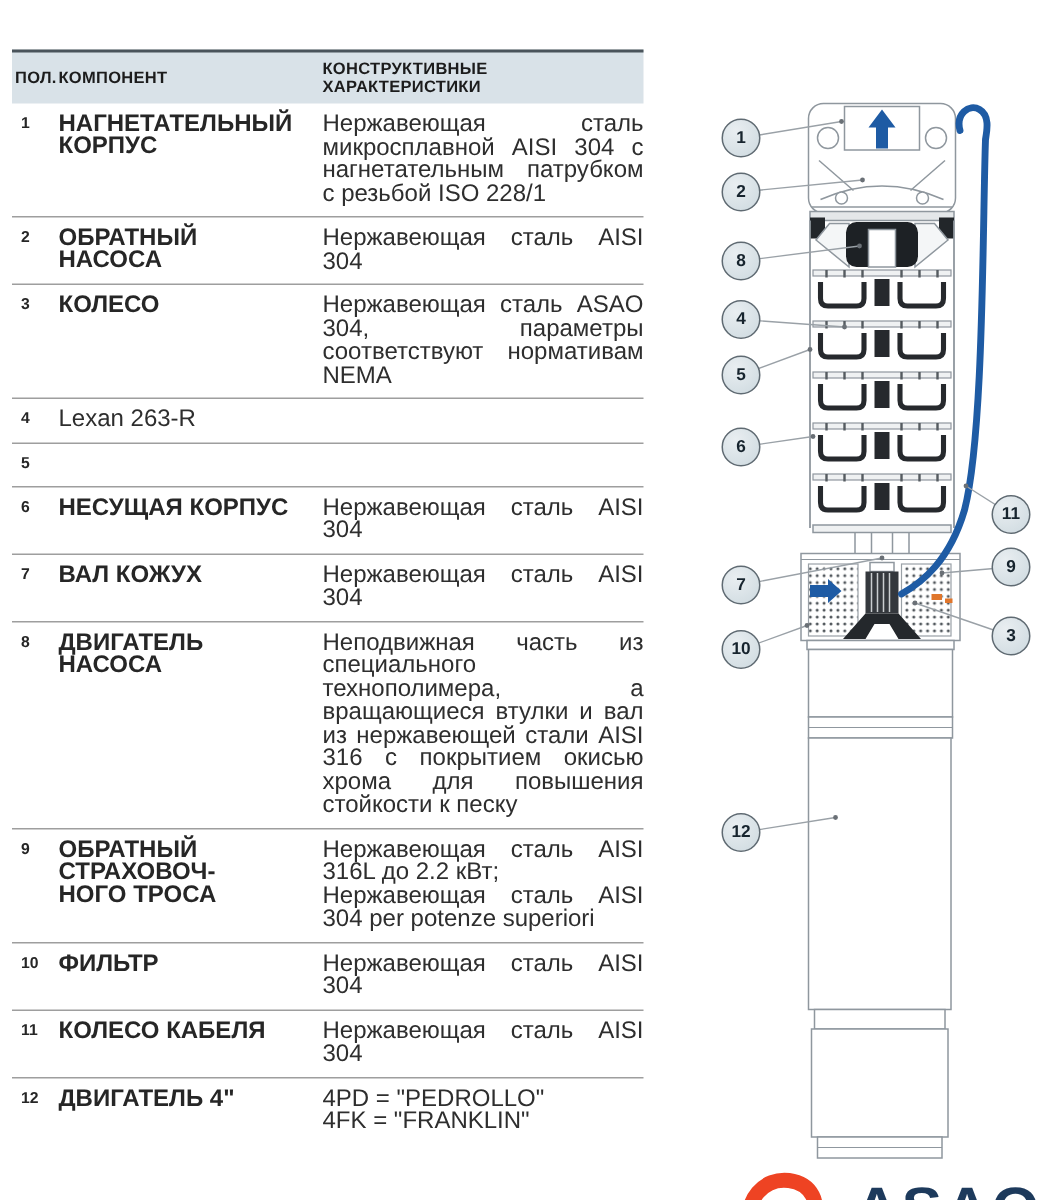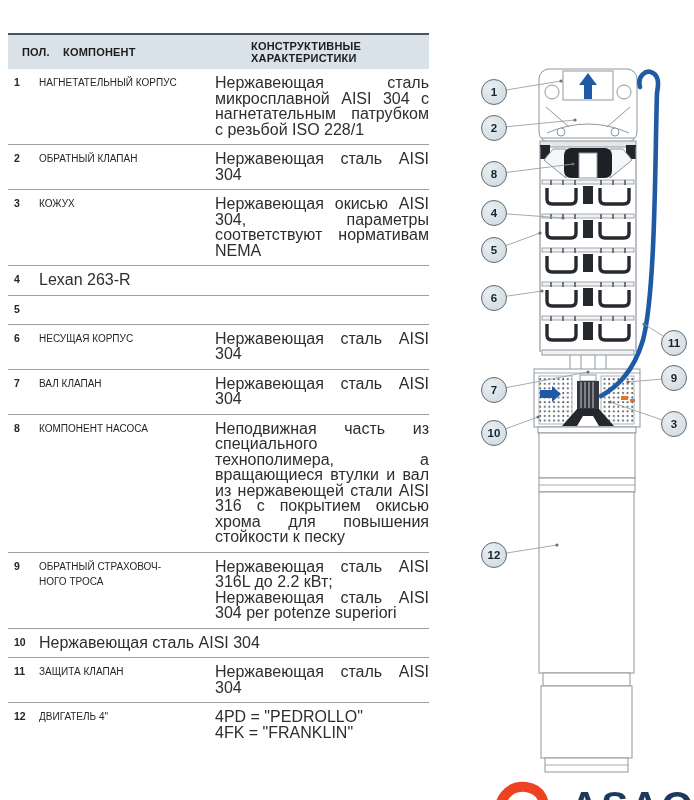--- a/index.html
+++ b/index.html
@@ -9,27 +9,27 @@
     font-family:"Liberation Sans","DejaVu Sans",sans-serif;
     color:#262626;
   }
   
   .table-panel{position:absolute;left:8px;top:33px;width:421px;}
   .thead{
     display:flex;align-items:center;
     background:#d9e2e8;border-top:2px solid #4a545b;
     padding:5px 0 5px 0;
   }
-  .thead .cell{font-weight:bold;font-size:11px;color:#1c1c1c;letter-spacing:.2px;margin-left:12px;}
+  .thead .cell{font-weight:bold;font-size:11px;color:#1c1c1c;letter-spacing:.2px;}
   .c-pos{width:31px;padding-left:2px;box-sizing:border-box;flex:none;}
   .c-comp{width:176px;flex:none;padding-right:12px;box-sizing:border-box;}
   .c-char{flex:1;}
   .trow{display:flex;border-bottom:1px solid #9e9e9e;padding:6px 0 7px 0;}
   .trow .pos{font-weight:bold;font-size:10.5px;line-height:15px;padding-left:6px;box-sizing:border-box;}
-  .trow .comp{font-weight:normal;font-size:10px;line-height:15px;white-space:pre-line;}
+  .trow .comp{font-weight:bold;font-size:16px;line-height:15px;white-space:pre-line;}
   .trow .char{font-size:16px;line-height:15.5px;text-align:justify;white-space:pre-line;color:#2e2e2e;}
   
   .diagram{position:absolute;left:450px;top:15px;width:244px;height:785px;}
   .callout{
     position:absolute;width:26px;height:26px;border-radius:50%;
     background:radial-gradient(circle at 35% 30%,#e9eef1,#cdd9df);
     border:1.4px solid #5f6a72;box-sizing:border-box;
     display:flex;align-items:center;justify-content:center;
     font-size:11.5px;font-weight:bold;color:#17242e;
     z-index:3;
@@ -51,64 +51,65 @@
     <div class="cell c-char">КОНСТРУКТИВНЫЕ ХАРАКТЕРИСТИКИ</div>
   </div>
 
   <div class="trow">
     <div class="pos c-pos">1</div>
     <div class="comp c-comp">НАГНЕТАТЕЛЬНЫЙ КОРПУС</div>
     <div class="char c-char">Нержавеющая сталь микросплавной AISI 304 с нагнетательным патрубком с резьбой ISO 228/1</div>
   </div>
   <div class="trow">
     <div class="pos c-pos">2</div>
-    <div class="comp c-comp">ОБРАТНЫЙ КЛАПАН</div>
+    <div class="comp c-comp">ОБРАТНЫЙ НАСОСА</div>
     <div class="char c-char">Нержавеющая сталь AISI 304</div>
   </div>
   <div class="trow">
     <div class="pos c-pos">3</div>
-    <div class="comp c-comp">КОЖУХ</div>
-    <div class="char c-char">Нержавеющая окисью AISI 304, параметры соответствуют нормативам NEMA</div>
+    <div class="comp c-comp">КОЛЕСО</div>
+    <div class="char c-char">Нержавеющая сталь ASAO 304, параметры соответствуют нормативам NEMA</div>
   </div>
   <div class="trow">
     <div class="pos c-pos">4</div>
     <div class="char c-char">Lexan 263-R</div>
   </div>
   <div class="trow">
     <div class="pos c-pos">5</div>
   </div>
   <div class="trow">
     <div class="pos c-pos">6</div>
     <div class="comp c-comp">НЕСУЩАЯ КОРПУС</div>
     <div class="char c-char">Нержавеющая сталь AISI 304</div>
   </div>
   <div class="trow">
     <div class="pos c-pos">7</div>
-    <div class="comp c-comp">ВАЛ КЛАПАН</div>
+    <div class="comp c-comp">ВАЛ КОЖУХ</div>
     <div class="char c-char">Нержавеющая сталь AISI 304</div>
   </div>
   <div class="trow">
     <div class="pos c-pos">8</div>
-    <div class="comp c-comp">КОМПОНЕНТ НАСОСА</div>
+    <div class="comp c-comp">ДВИГАТЕЛЬ НАСОСА</div>
     <div class="char c-char">Неподвижная часть из специального технополимера, а вращающиеся втулки и вал из нержавеющей стали AISI 316 с покрытием окисью хрома для повышения стойкости к песку</div>
   </div>
   <div class="trow">
     <div class="pos c-pos">9</div>
     <div class="comp c-comp">ОБРАТНЫЙ СТРАХОВОЧ-
 НОГО ТРОСА</div>
     <div class="char c-char">Нержавеющая сталь AISI 316L до 2.2 кВт;
 Нержавеющая сталь AISI 304 per potenze superiori</div>
   </div>
   <div class="trow">
     <div class="pos c-pos">10</div>
+    <div class="comp c-comp">ФИЛЬТР</div>
     <div class="char c-char">Нержавеющая сталь AISI 304</div>
   </div>
   <div class="trow">
     <div class="pos c-pos">11</div>
-    <div class="comp c-comp">ЗАЩИТА КЛАПАН</div>
+    <div class="comp c-comp">КОЛЕСО КАБЕЛЯ</div>
     <div class="char c-char">Нержавеющая сталь AISI 304</div>
   </div>
   <div class="trow" style="border-bottom:none;">
     <div class="pos c-pos">12</div>
     <div class="comp c-comp">ДВИГАТЕЛЬ 4"</div>
     <div class="char c-char">4PD = "PEDROLLO"
 4FK = "FRANKLIN"</div>
   </div>
 </div>
 

